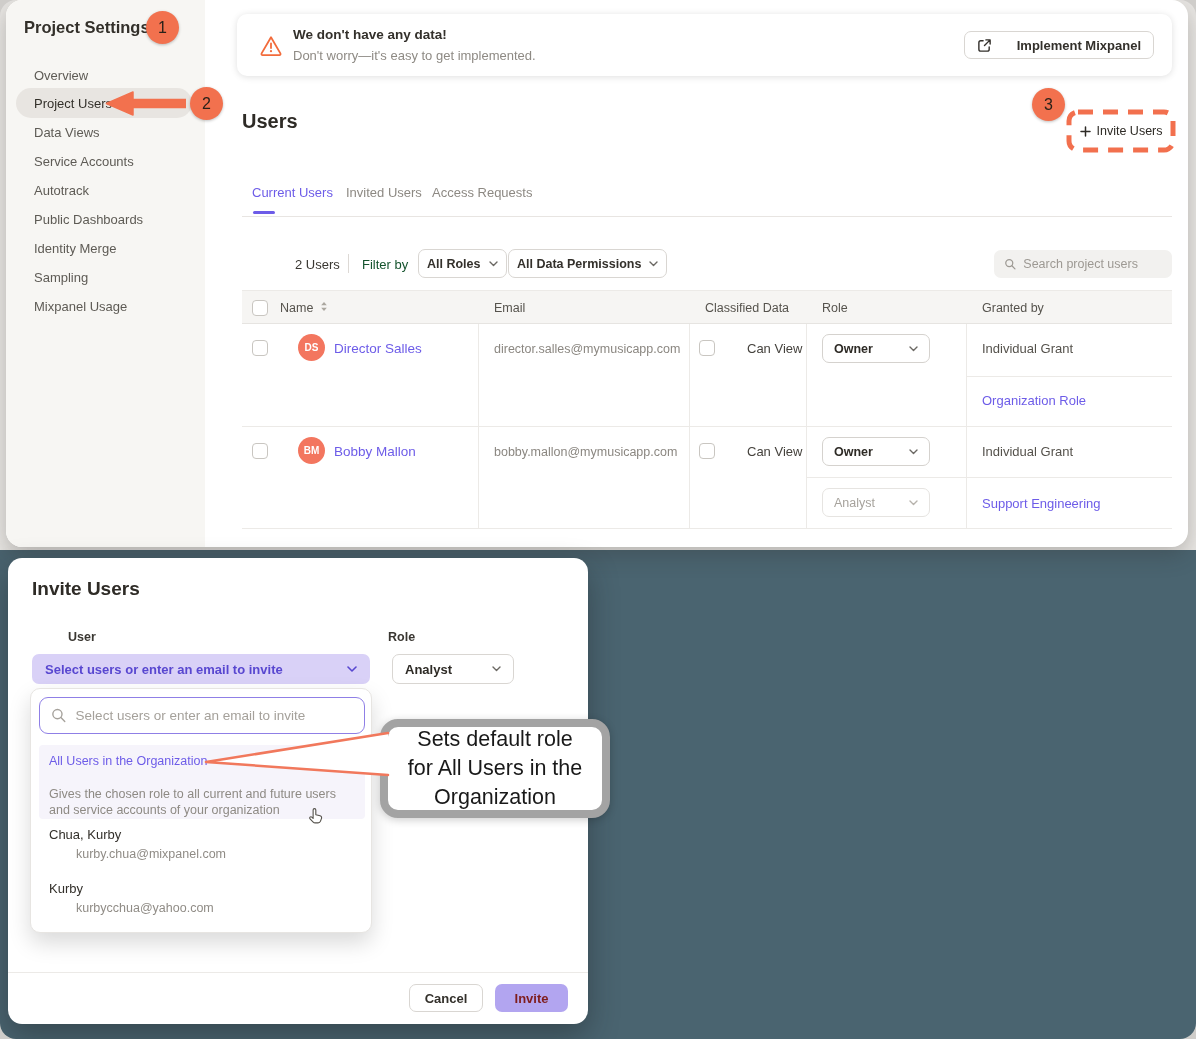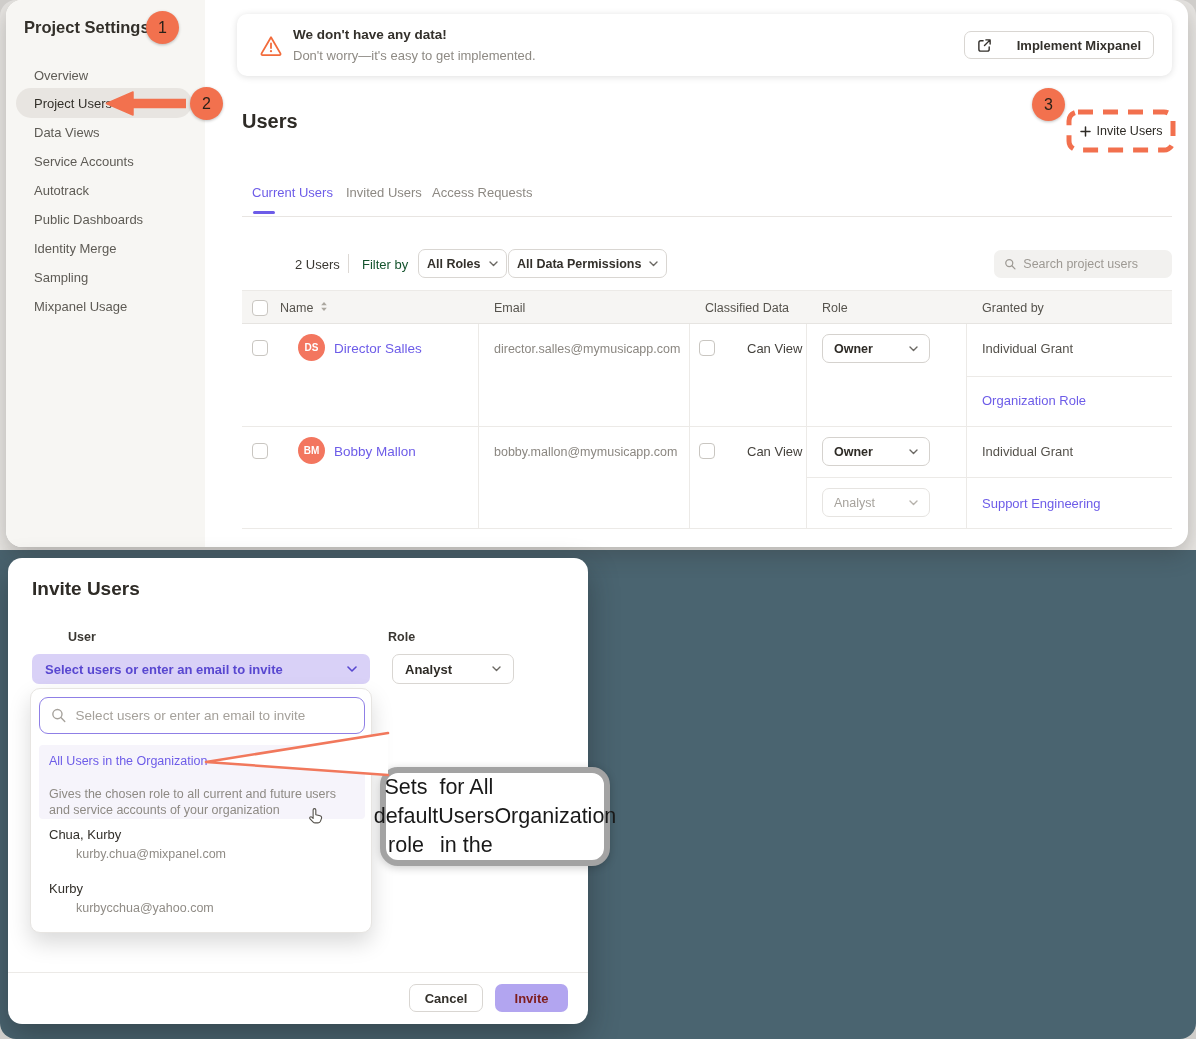--- a/index.html
+++ b/index.html
@@ -88,21 +88,21 @@
   .opt-all .opt-desc { font-size:12.5px; color:#8e8a84; line-height:16px; max-width:318px; }
   .opt-user { position:absolute; left:18px; cursor:pointer; }
   .opt-u1 { top:138px; } .opt-u2 { top:192px; }
   .opt-user .u-name { font-size:13px; color:#33302b; margin-bottom:5px; }
   .opt-user .u-mail { font-size:12.5px; color:#908c86;padding-left:27px; }
   .m-footer-line { position:absolute; left:0; right:0; top:414px; height:1px; background:#eceae7; }
   .btn-cancel { position:absolute; left:401px; top:426px; width:74px; height:28px; border:1px solid #d9d6d2; border-radius:7px; background:#fff; font-size:13px; font-weight:bold; color:#33302b; cursor:pointer; }
   .btn-invite { position:absolute; left:487px; top:426px; width:73px; height:28px; border:none; border-radius:7px; background:#b2a5f0; font-size:13px; font-weight:bold; color:#7f1d1d; cursor:pointer; }
 
   
-  .callout { position:absolute; left:380px; top:719px; width:230px; height:99px; background:#fff; border:6px solid #a3a3a3; border-radius:18px; display:flex; flex-direction:row; align-items:center; justify-content:center; font-size:21.5px; color:#191919; line-height:29px; text-align:center; box-shadow:0 2px 8px rgba(0,0,0,.2); z-index:29;margin-top:48px; }
+  .callout { position:absolute; left:380px; top:719px; width:230px; height:99px; background:#fff; border:8px solid #a3a3a3; border-radius:18px; display:flex; flex-direction:column; align-items:center; justify-content:center; font-size:21.5px; color:#191919; line-height:29px; text-align:center; box-shadow:0 2px 8px rgba(0,0,0,.2); z-index:29; }
   .callout-tail { position:absolute; left:200px; top:724px; z-index:30; }
   .cursor-hand { position:absolute; left:306px; top:806px; z-index:40; }
 </style>
 </head>
 <body>
 
 <div class="stage">
   <div class="teal-bg"></div>
 
   <section class="top-card">

